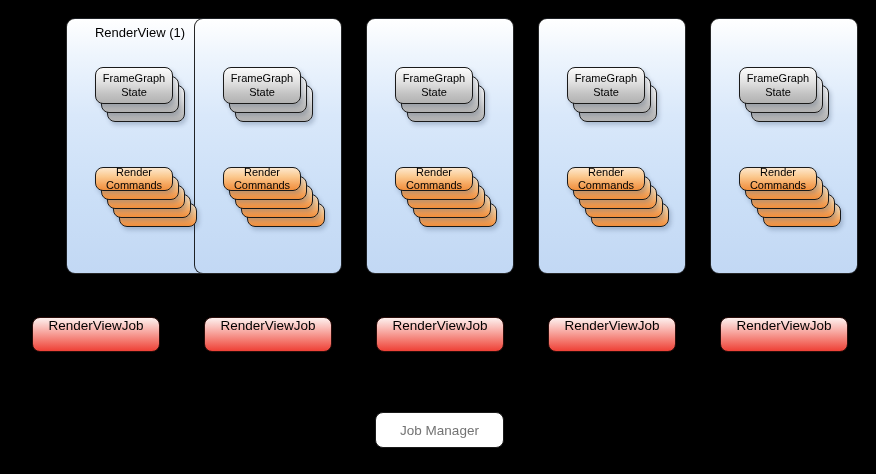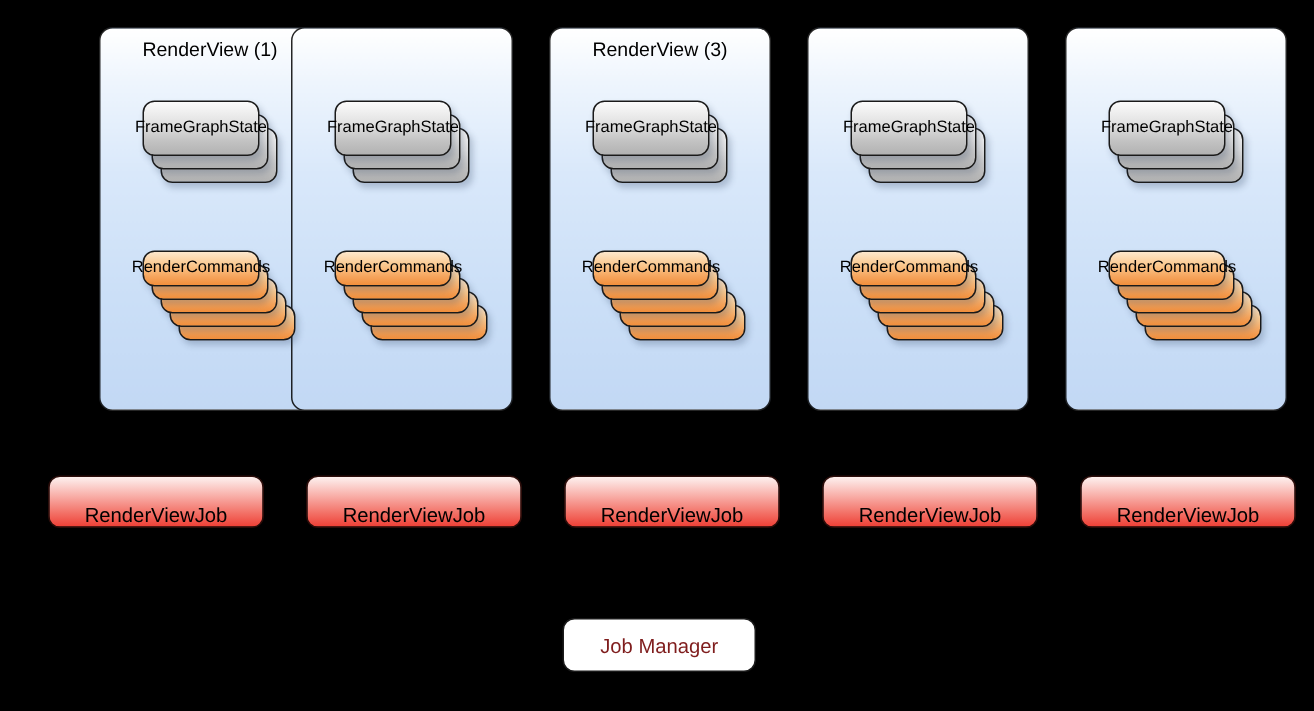--- a/index.html
+++ b/index.html
@@ -35,63 +35,63 @@
     position: absolute;
     width: 78px;
     border: 1.5px solid #1a1a1a;
     border-radius: 8px;
     box-shadow: 2px 3px 4px rgba(40,60,90,0.25);
   }
   .card.gray   { height: 37px; background: linear-gradient(180deg, #fbfbfb 0%, #e2e2e2 40%, #c2c2c2 75%, #b2b2b2 100%); }
   .card.orange { height: 24px; background: linear-gradient(180deg, #fde7cd 0%, #fbc88d 40%, #f5a45c 75%, #f18f3c 100%); }
   .card.front {
     display: flex;
-    flex-direction: row;
+    flex-direction: column;
     align-items: center;
     justify-content: center;
     font-size: 11px;
     line-height: 1.22;
     color: #000;
     text-align: center;
     z-index: 10;
   }
   .off1 { left: 6px;  top: 9px;  z-index: 4; }
   .off2 { left: 12px; top: 18px; z-index: 3; }
   .off3 { left: 18px; top: 27px; z-index: 2; }
   .off4 { left: 24px; top: 36px; z-index: 1; }
   .stack-state    { width: 96px;  height: 58px; }
   .stack-commands { width: 108px; height: 76px; }
   .jobbox {
     position: absolute;
     top: 317px;
-    width: 144px;
+    width: 128px;
     height: 35px;
     border-radius: 8px;
     border: 1.5px solid #2b0d0a;
     background: linear-gradient(180deg, #fdf1ef 0%, #f9b4ae 35%, #f3766c 70%, #ee4036 100%);
     display: flex;
-    align-items: flex-end;
+    align-items: flex-start;
     justify-content: center;
     font-size: 13.5px;
     color: #000;
   }
   .manager {
     position: absolute;
     left: 375px;
     top: 412px;
     width: 129px;
     height: 36px;
     border-radius: 8px;
     border: 1.5px solid #1a1a1a;
     background: #ffffff;
     display: flex;
     align-items: center;
     justify-content: center;
     font-size: 13.5px;
-    color: #7f1d1d;
+    color: #737373;
   }
   .p1 { left: 22px; margin-left: 44px; }  .p2 { left: 194px; } .p3 { left: 366px; } .p4 { left: 538px; } .p5 { left: 710px; }
   .j1 { left: 32px; }  .j2 { left: 204px; } .j3 { left: 376px; } .j4 { left: 548px; } .j5 { left: 720px; }
 </style>
 </head>
 <body>
 
 <div id="stage">
 
   <div class="panel p1">
@@ -131,21 +131,20 @@
       <div class="card orange off2"></div>
       <div class="card orange off1"></div>
       <div class="card orange front">
         <span>Render</span>
         <span>Commands</span>
       </div>
     </div>
   </div>
 
   <div class="panel p3">
-    <div class="panel-title">RenderView (3)</div>
     <div class="stack stack-state" style="left:28px; top:48px;">
       <div class="card gray off2"></div>
       <div class="card gray off1"></div>
       <div class="card gray front">
         <span>FrameGraph</span>
         <span>State</span>
       </div>
     </div>
     <div class="stack stack-commands" style="left:28px; top:148px;">
       <div class="card orange off4"></div>

